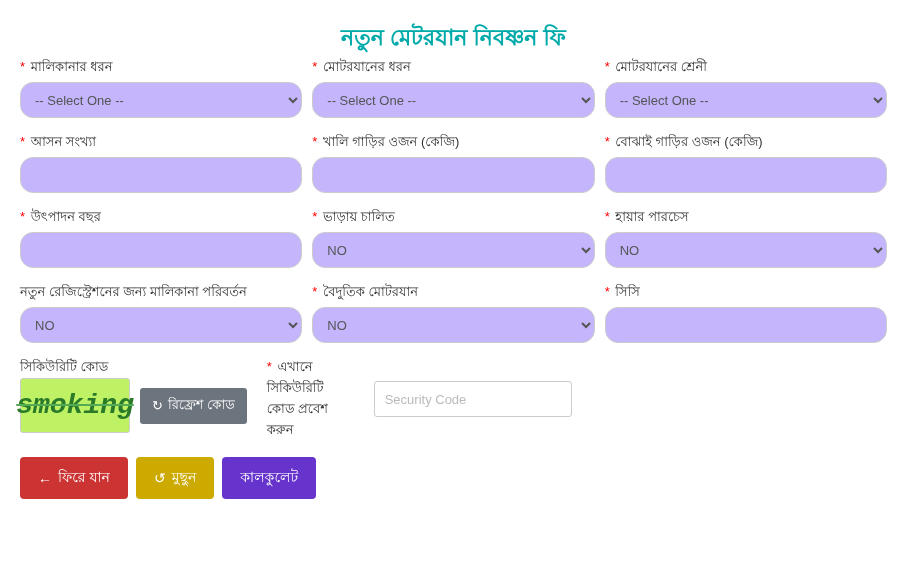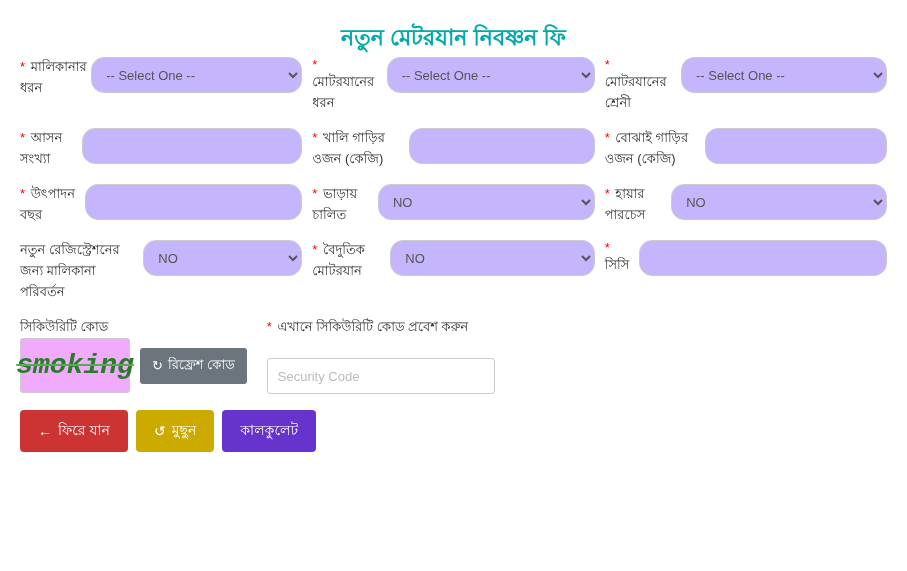--- a/index.html
+++ b/index.html
@@ -20,20 +20,21 @@
       margin: 0 auto;
     }
     .form-row {
       display: flex;
       gap: 10px;
       margin-bottom: 14px;
     }
     .form-group {
       flex: 1;
       display: flex;
+      flex-direction: column;
       gap: 4px;
     }
     .form-group label {
       font-size: 13px;
       color: #333;
     }
     .required-star {
       color: red;
       margin-right: 2px;
     }
@@ -69,21 +70,21 @@
     .captcha-left label {
       font-size: 13px;
       color: #333;
     }
     .captcha-box {
       display: flex;
       align-items: center;
       gap: 10px;
     }
     .captcha-image {
-      background: #f0abfc;
+      background: #bef264;
       border: 1px solid #ccc;
       width: 110px;
       height: 55px;
       display: flex;
       align-items: center;
       justify-content: center;
       border-radius: 3px;
     }
     .captcha-image span {
       font-size: 28px;
@@ -102,23 +103,23 @@
       border-radius: 3px;
       cursor: pointer;
       font-size: 13px;
       display: flex;
       align-items: center;
       gap: 5px;
       height: 36px;
     }
     .captcha-right {
       display: flex;
-      flex-direction: column;
       gap: 20px;
       flex: 0 0 300px;
+      align-items: center;
     }
     .captcha-right label {
       font-size: 13px;
       color: #333;
     }
     .captcha-right input {
       width: 228px;
       padding: 7px 10px;
       border: 1px solid #ccc;
       border-radius: 3px;

